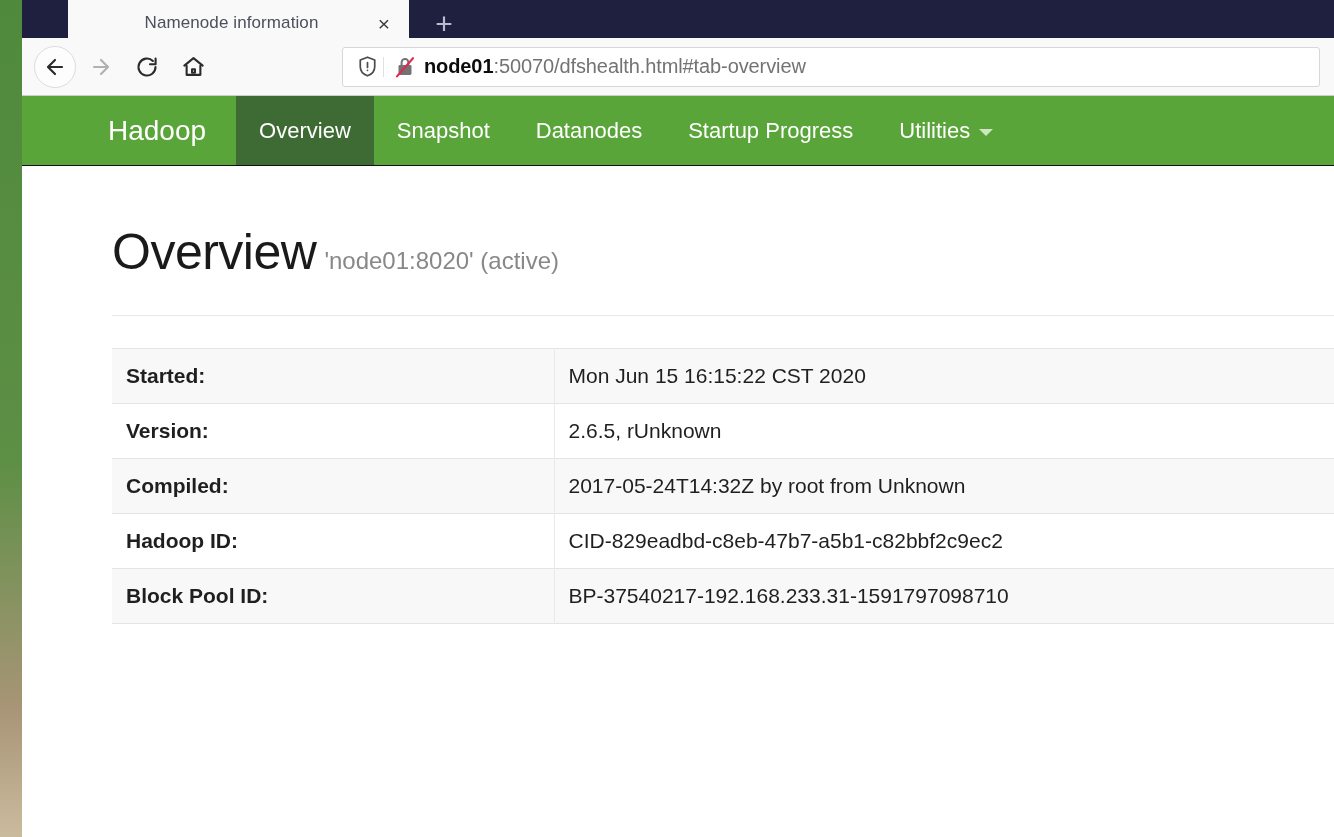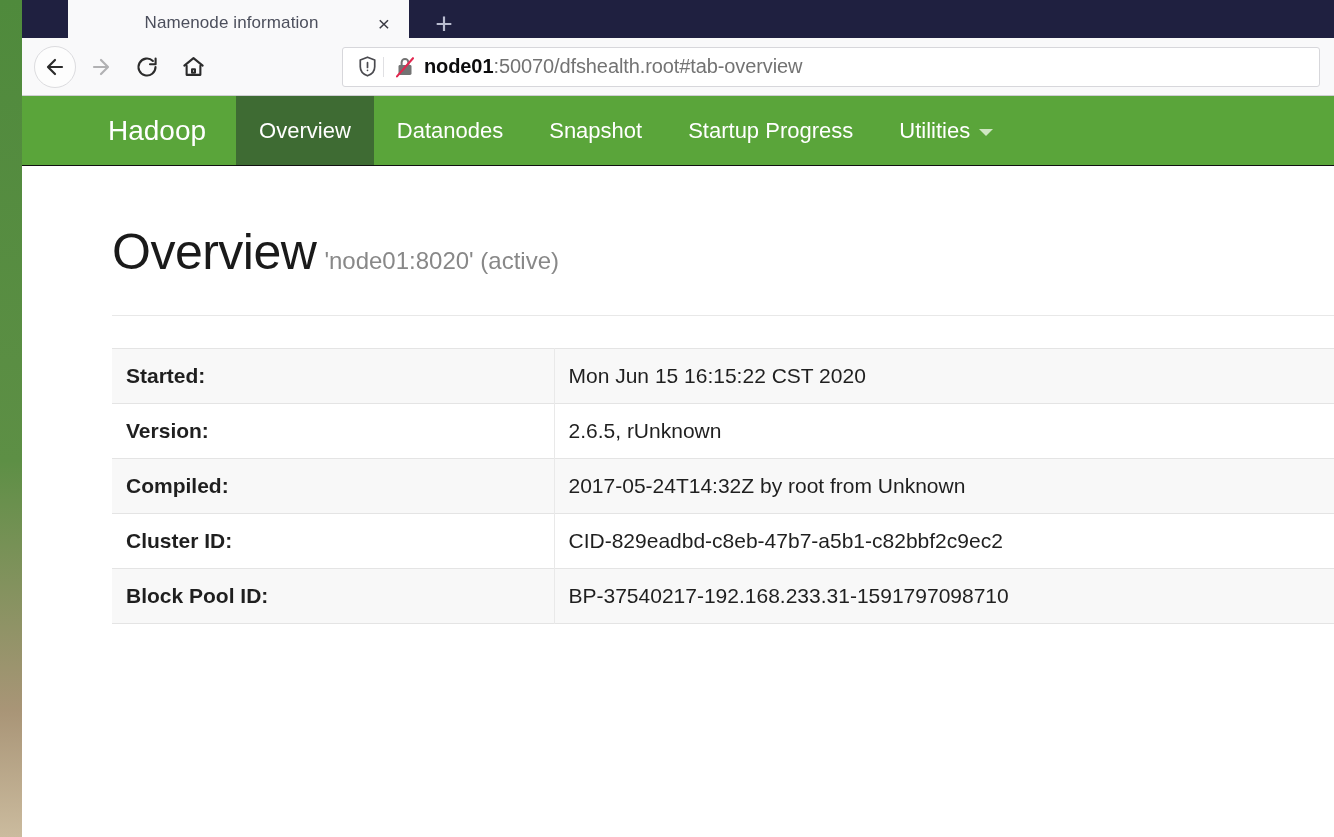--- a/index.html
+++ b/index.html
@@ -287,36 +287,36 @@
         </svg>
       </span>
       <span id="urlbar-sep"></span>
       <span id="lock-icon-wrap">
         <svg width="20" height="22" viewBox="0 0 20 22" fill="none">
           <rect x="3.5" y="9" width="13" height="10" rx="1.4" fill="#737373"></rect>
           <path d="M6.6 9V6.4a3.4 3.4 0 0 1 6.8 0V9" stroke="#737373" stroke-width="2" fill="none"></path>
           <line x1="2" y1="20.4" x2="18" y2="2.2" stroke="#e22850" stroke-width="2.1" stroke-linecap="round"></line>
         </svg>
       </span>
-      <span id="url-text"><span class="host">node01</span><span class="path">:50070/dfshealth.root#tab-overview</span></span>
+      <span id="url-text"><span class="host">node01</span><span class="path">:50070/dfshealth.html#tab-overview</span></span>
     </div>
   </div>
 
   <div id="page">
 
     <div id="hadoop-navbar">
       <div id="navbar-brand">Hadoop</div>
       <div class="nav-item active">
         <span>Overview</span>
       </div>
       <div class="nav-item">
+        <span>Snapshot</span>
+      </div>
+      <div class="nav-item">
         <span>Datanodes</span>
-      </div>
-      <div class="nav-item">
-        <span>Snapshot</span>
       </div>
       <div class="nav-item">
         <span>Startup Progress</span>
       </div>
       <div class="nav-item">
         <span>Utilities</span>
         <span class="caret"></span>
       </div>
     </div>
 
@@ -336,21 +336,21 @@
           </tr>
           <tr class="even">
             <td class="key">Version:</td>
             <td class="val">2.6.5, rUnknown</td>
           </tr>
           <tr class="odd">
             <td class="key">Compiled:</td>
             <td class="val">2017-05-24T14:32Z by root from Unknown</td>
           </tr>
           <tr class="even">
-            <td class="key">Cluster ID:</td>
+            <td class="key">Hadoop ID:</td>
             <td class="val">CID-829eadbd-c8eb-47b7-a5b1-c82bbf2c9ec2</td>
           </tr>
           <tr class="odd">
             <td class="key">Block Pool ID:</td>
             <td class="val">BP-37540217-192.168.233.31-1591797098710</td>
           </tr>
         </tbody>
       </table>
 
       <h1 id="summary-heading">Summary</h1>

